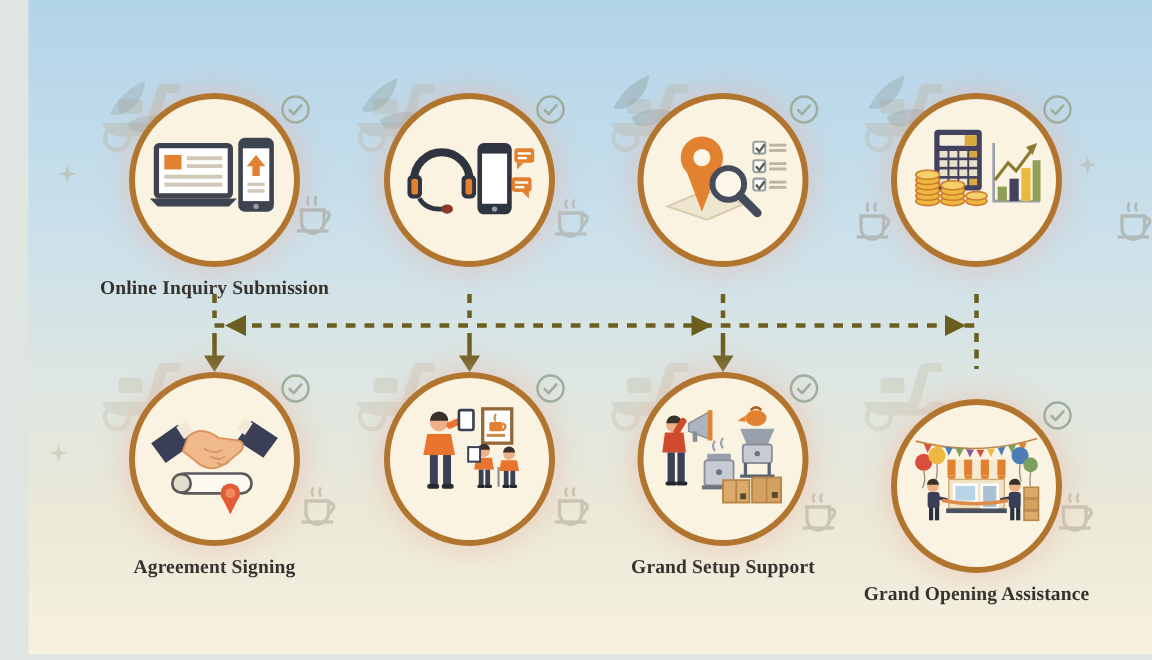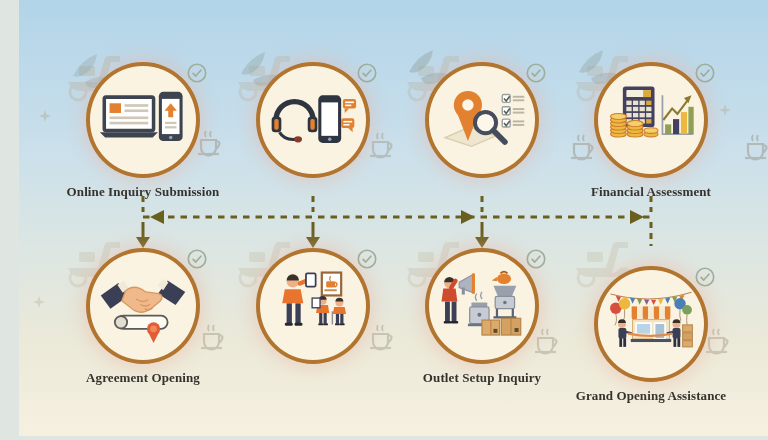--- a/index.html
+++ b/index.html
@@ -230,21 +230,20 @@
         <rect x="84" y="33" width="7" height="25" fill="#ecb83f"></rect>
         <rect x="92.5" y="27" width="6" height="31" fill="#8f9f56"></rect>
         <path d="M64 42 L74 29 L80 35 L92 19" stroke="#8a7a2e" stroke-width="2.4" fill="none"></path>
         <polygon points="96,14 87.5,17 92.5,23" fill="#8a7a2e"></polygon>
       </svg>
       <svg class="check" viewBox="0 0 24 24">
         <circle cx="12" cy="12" r="9.5" fill="none" stroke="#9fae9b" stroke-width="1.8"></circle>
         <path d="M7.8 12.4 l2.8 2.9 L16.3 9" fill="none" stroke="#9fae9b" stroke-width="1.9" stroke-linecap="round" stroke-linejoin="round"></path>
       </svg>
     </div>
-    <div class="label">Financial Assessment</div>
   </div>
 
   <div class="step" style="left:40px;top:248px">
     <div class="circle">
       <svg class="icon" viewBox="0 0 100 84">
         <polygon points="2,30 22,16 33,31 13,45" fill="#3a3f55"></polygon>
         <polygon points="98,26 78,13 67,28 87,41" fill="#3a3f55"></polygon>
         <polygon points="21,18 28,13 34,21 27,27" fill="#f2ead8"></polygon>
         <polygon points="79,15 72,11 67,19 73,24" fill="#f2ead8"></polygon>
         <path d="M30 25 q10 -9 23 1 l15 2 q6 2 2 8 l-11 9 q-13 9 -24 -2 l-9 -7 z" fill="#f0b98c" stroke="#d9975f" stroke-width="1.5"></path>
@@ -253,21 +252,21 @@
         <circle cx="25" cy="60.5" r="7" fill="#e3ddd0" stroke="#5a5a5a" stroke-width="2"></circle>
         <circle cx="62" cy="68" r="7.5" fill="#e25c35"></circle>
         <polygon points="56,72 62,84 68,72" fill="#e25c35"></polygon>
         <circle cx="62" cy="68" r="3.8" fill="#f2895c"></circle>
       </svg>
       <svg class="check" viewBox="0 0 24 24">
         <circle cx="12" cy="12" r="9.5" fill="none" stroke="#9fae9b" stroke-width="1.8"></circle>
         <path d="M7.8 12.4 l2.8 2.9 L16.3 9" fill="none" stroke="#9fae9b" stroke-width="1.9" stroke-linecap="round" stroke-linejoin="round"></path>
       </svg>
     </div>
-    <div class="label">Agreement Opening</div>
+    <div class="label">Agreement Signing</div>
   </div>
 
   <div class="step" style="left:210px;top:248px">
     <div class="circle">
       <svg class="icon" viewBox="0 0 100 84">
         <rect x="60" y="4" width="22" height="26" fill="#fff" stroke="#96673a" stroke-width="2.5"></rect>
         <rect x="65" y="14" width="10" height="7" rx="1.5" fill="#e2812f"></rect>
         <path d="M75 15 q4.5 2 0 5.5" stroke="#e2812f" fill="none" stroke-width="1.8"></path>
         <path d="M70 8 q-2 3 0 5.5" stroke="#c98b4a" stroke-width="1.5" fill="none"></path>
         <rect x="63" y="23" width="14" height="2.2" fill="#c98b4a"></rect>
@@ -335,21 +334,21 @@
         <rect x="63" y="68" width="4.5" height="4.5" fill="#5a4a33"></rect>
         <rect x="72" y="56" width="22" height="19" fill="#d3a261" stroke="#b9854a" stroke-width="1.4"></rect>
         <line x1="83" y1="56" x2="83" y2="75" stroke="#b9854a" stroke-width="1.4"></line>
         <rect x="87" y="67" width="4.5" height="4.5" fill="#5a4a33"></rect>
       </svg>
       <svg class="check" viewBox="0 0 24 24">
         <circle cx="12" cy="12" r="9.5" fill="none" stroke="#9fae9b" stroke-width="1.8"></circle>
         <path d="M7.8 12.4 l2.8 2.9 L16.3 9" fill="none" stroke="#9fae9b" stroke-width="1.9" stroke-linecap="round" stroke-linejoin="round"></path>
       </svg>
     </div>
-    <div class="label">Outlet Setup Inquiry</div>
+    <div class="label">Grand Setup Support</div>
   </div>
 
   <div class="step" style="left:548px;top:266px">
     <div class="circle">
       <svg class="icon" viewBox="0 0 100 84">
         <path d="M4 8 Q50 20 96 6" stroke="#b9854a" fill="none" stroke-width="1.2"></path>
         <g>
           <polygon points="10,10 16,11 13,17" fill="#d94f3d"></polygon>
           <polygon points="18,11 24,12 21,18" fill="#ecb83f"></polygon>
           <polygon points="26,12 32,13 29,19" fill="#4a7fb5"></polygon>

